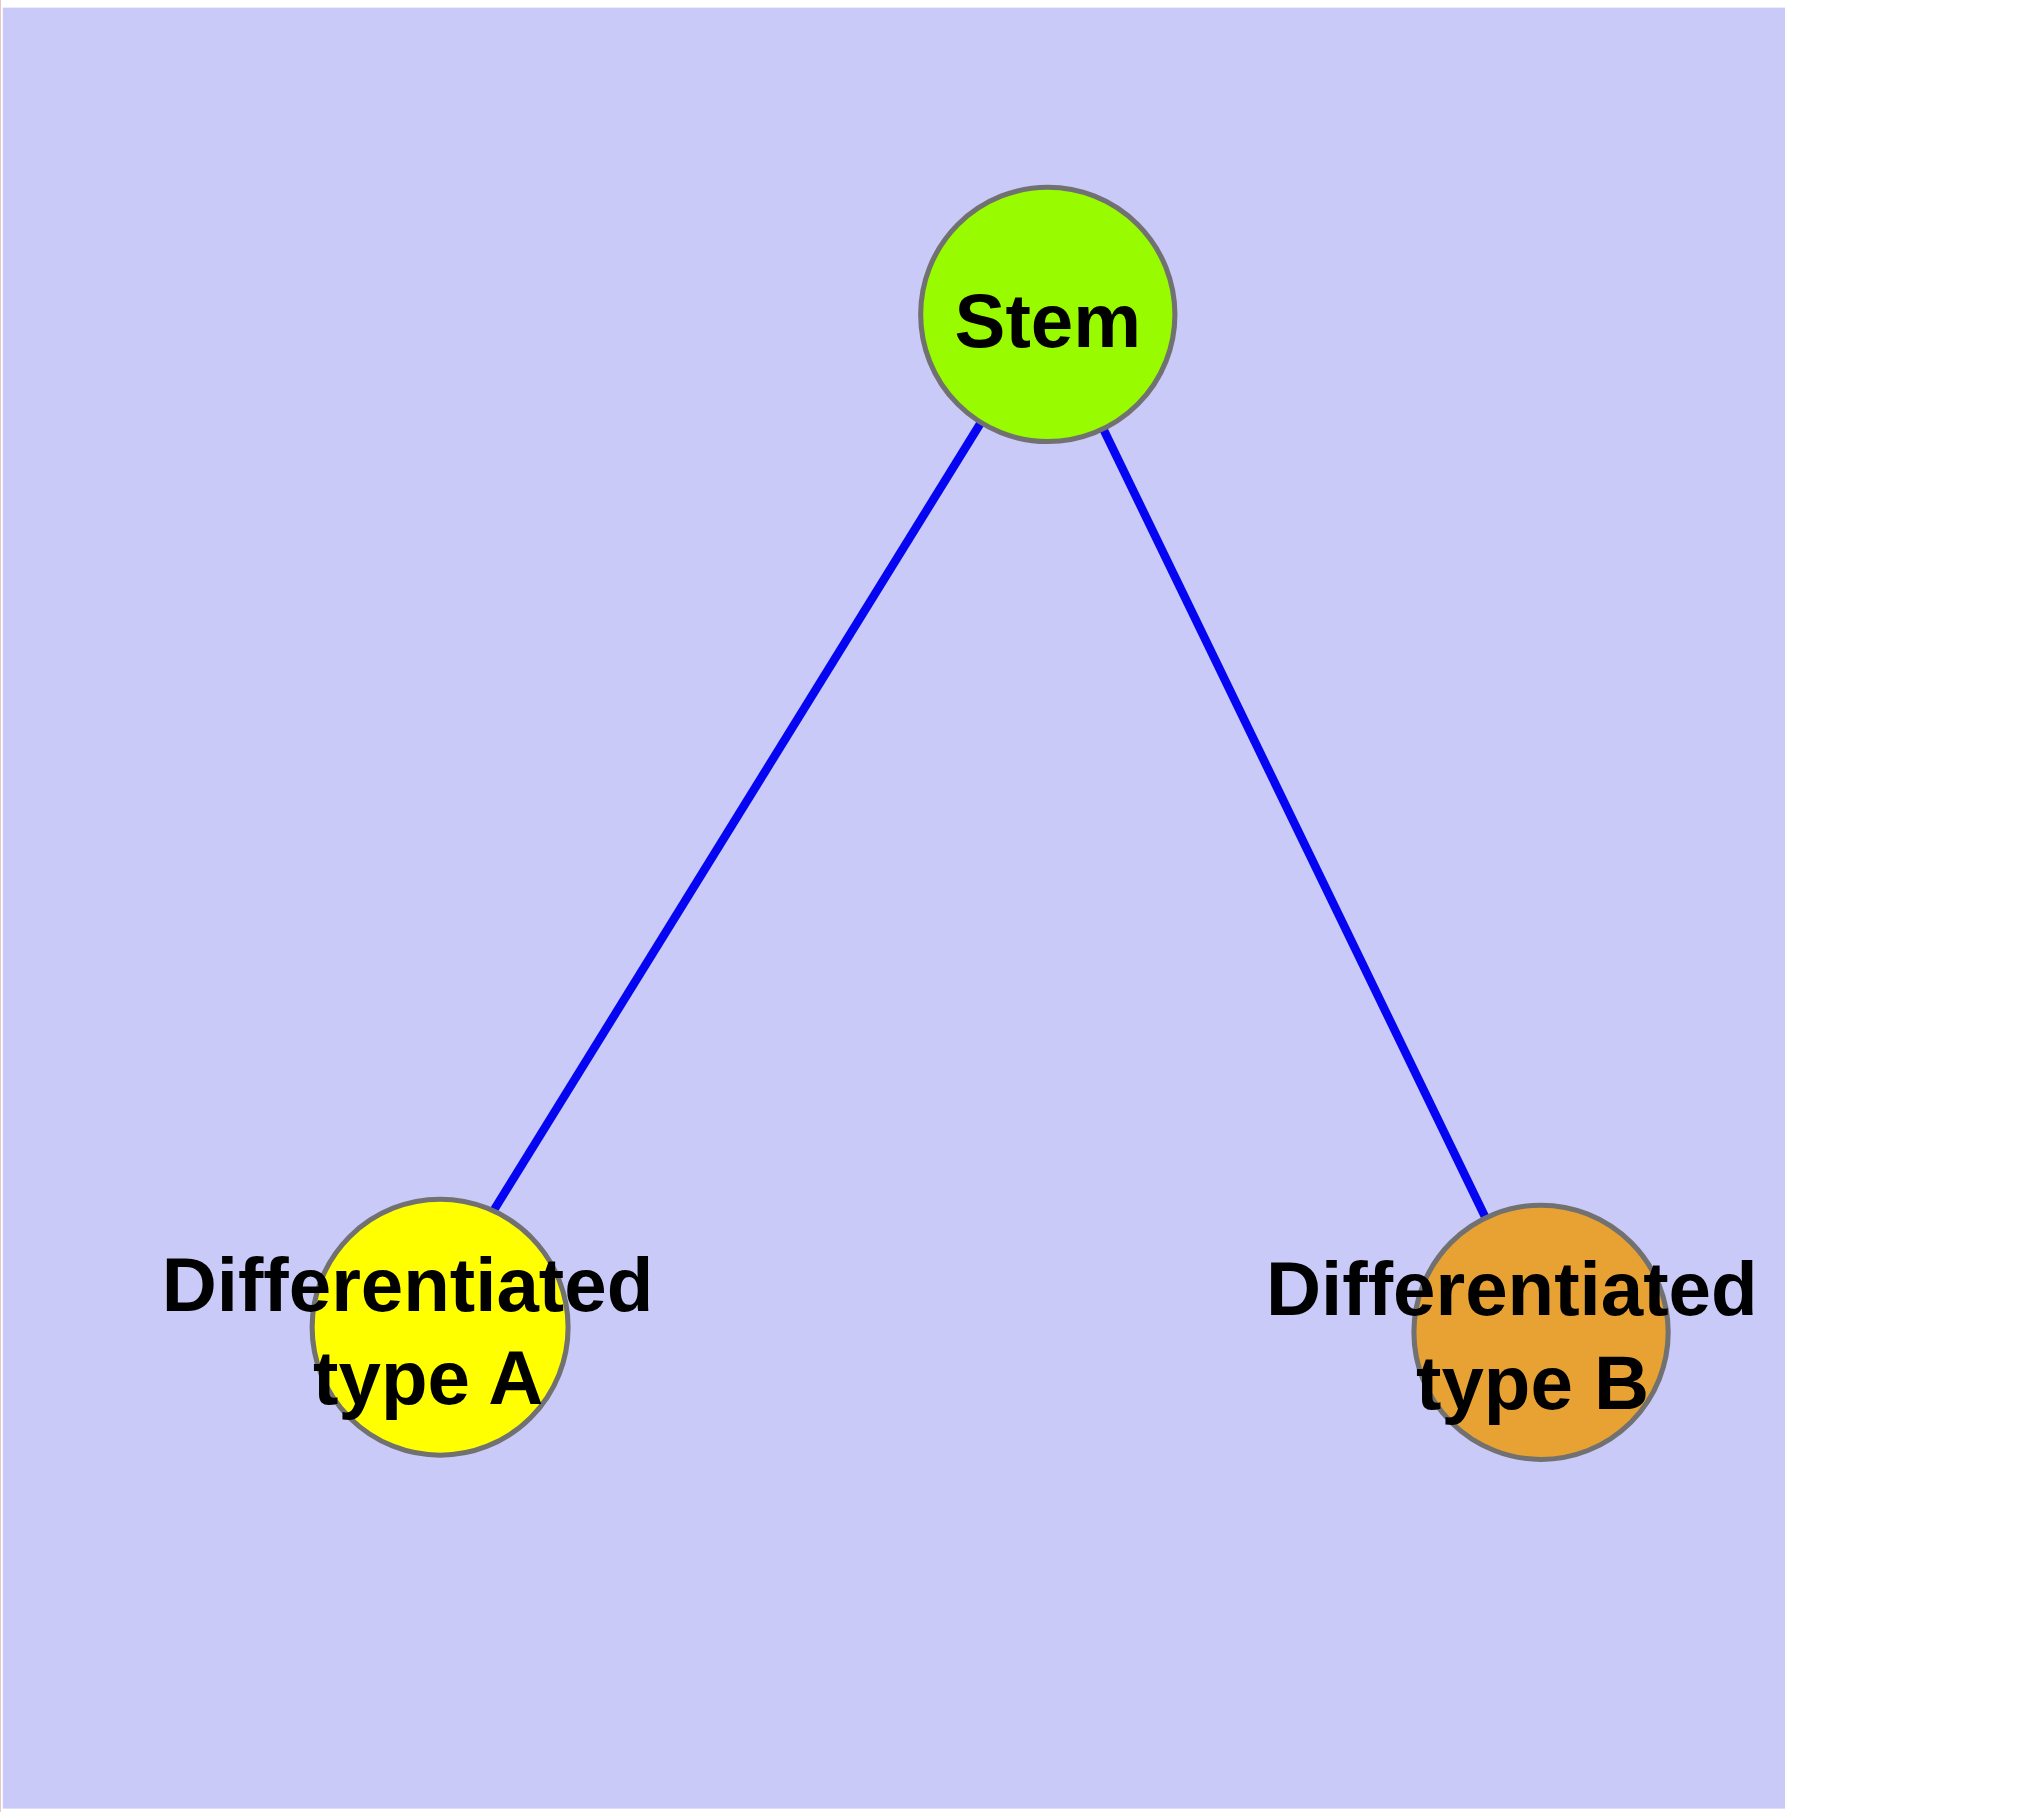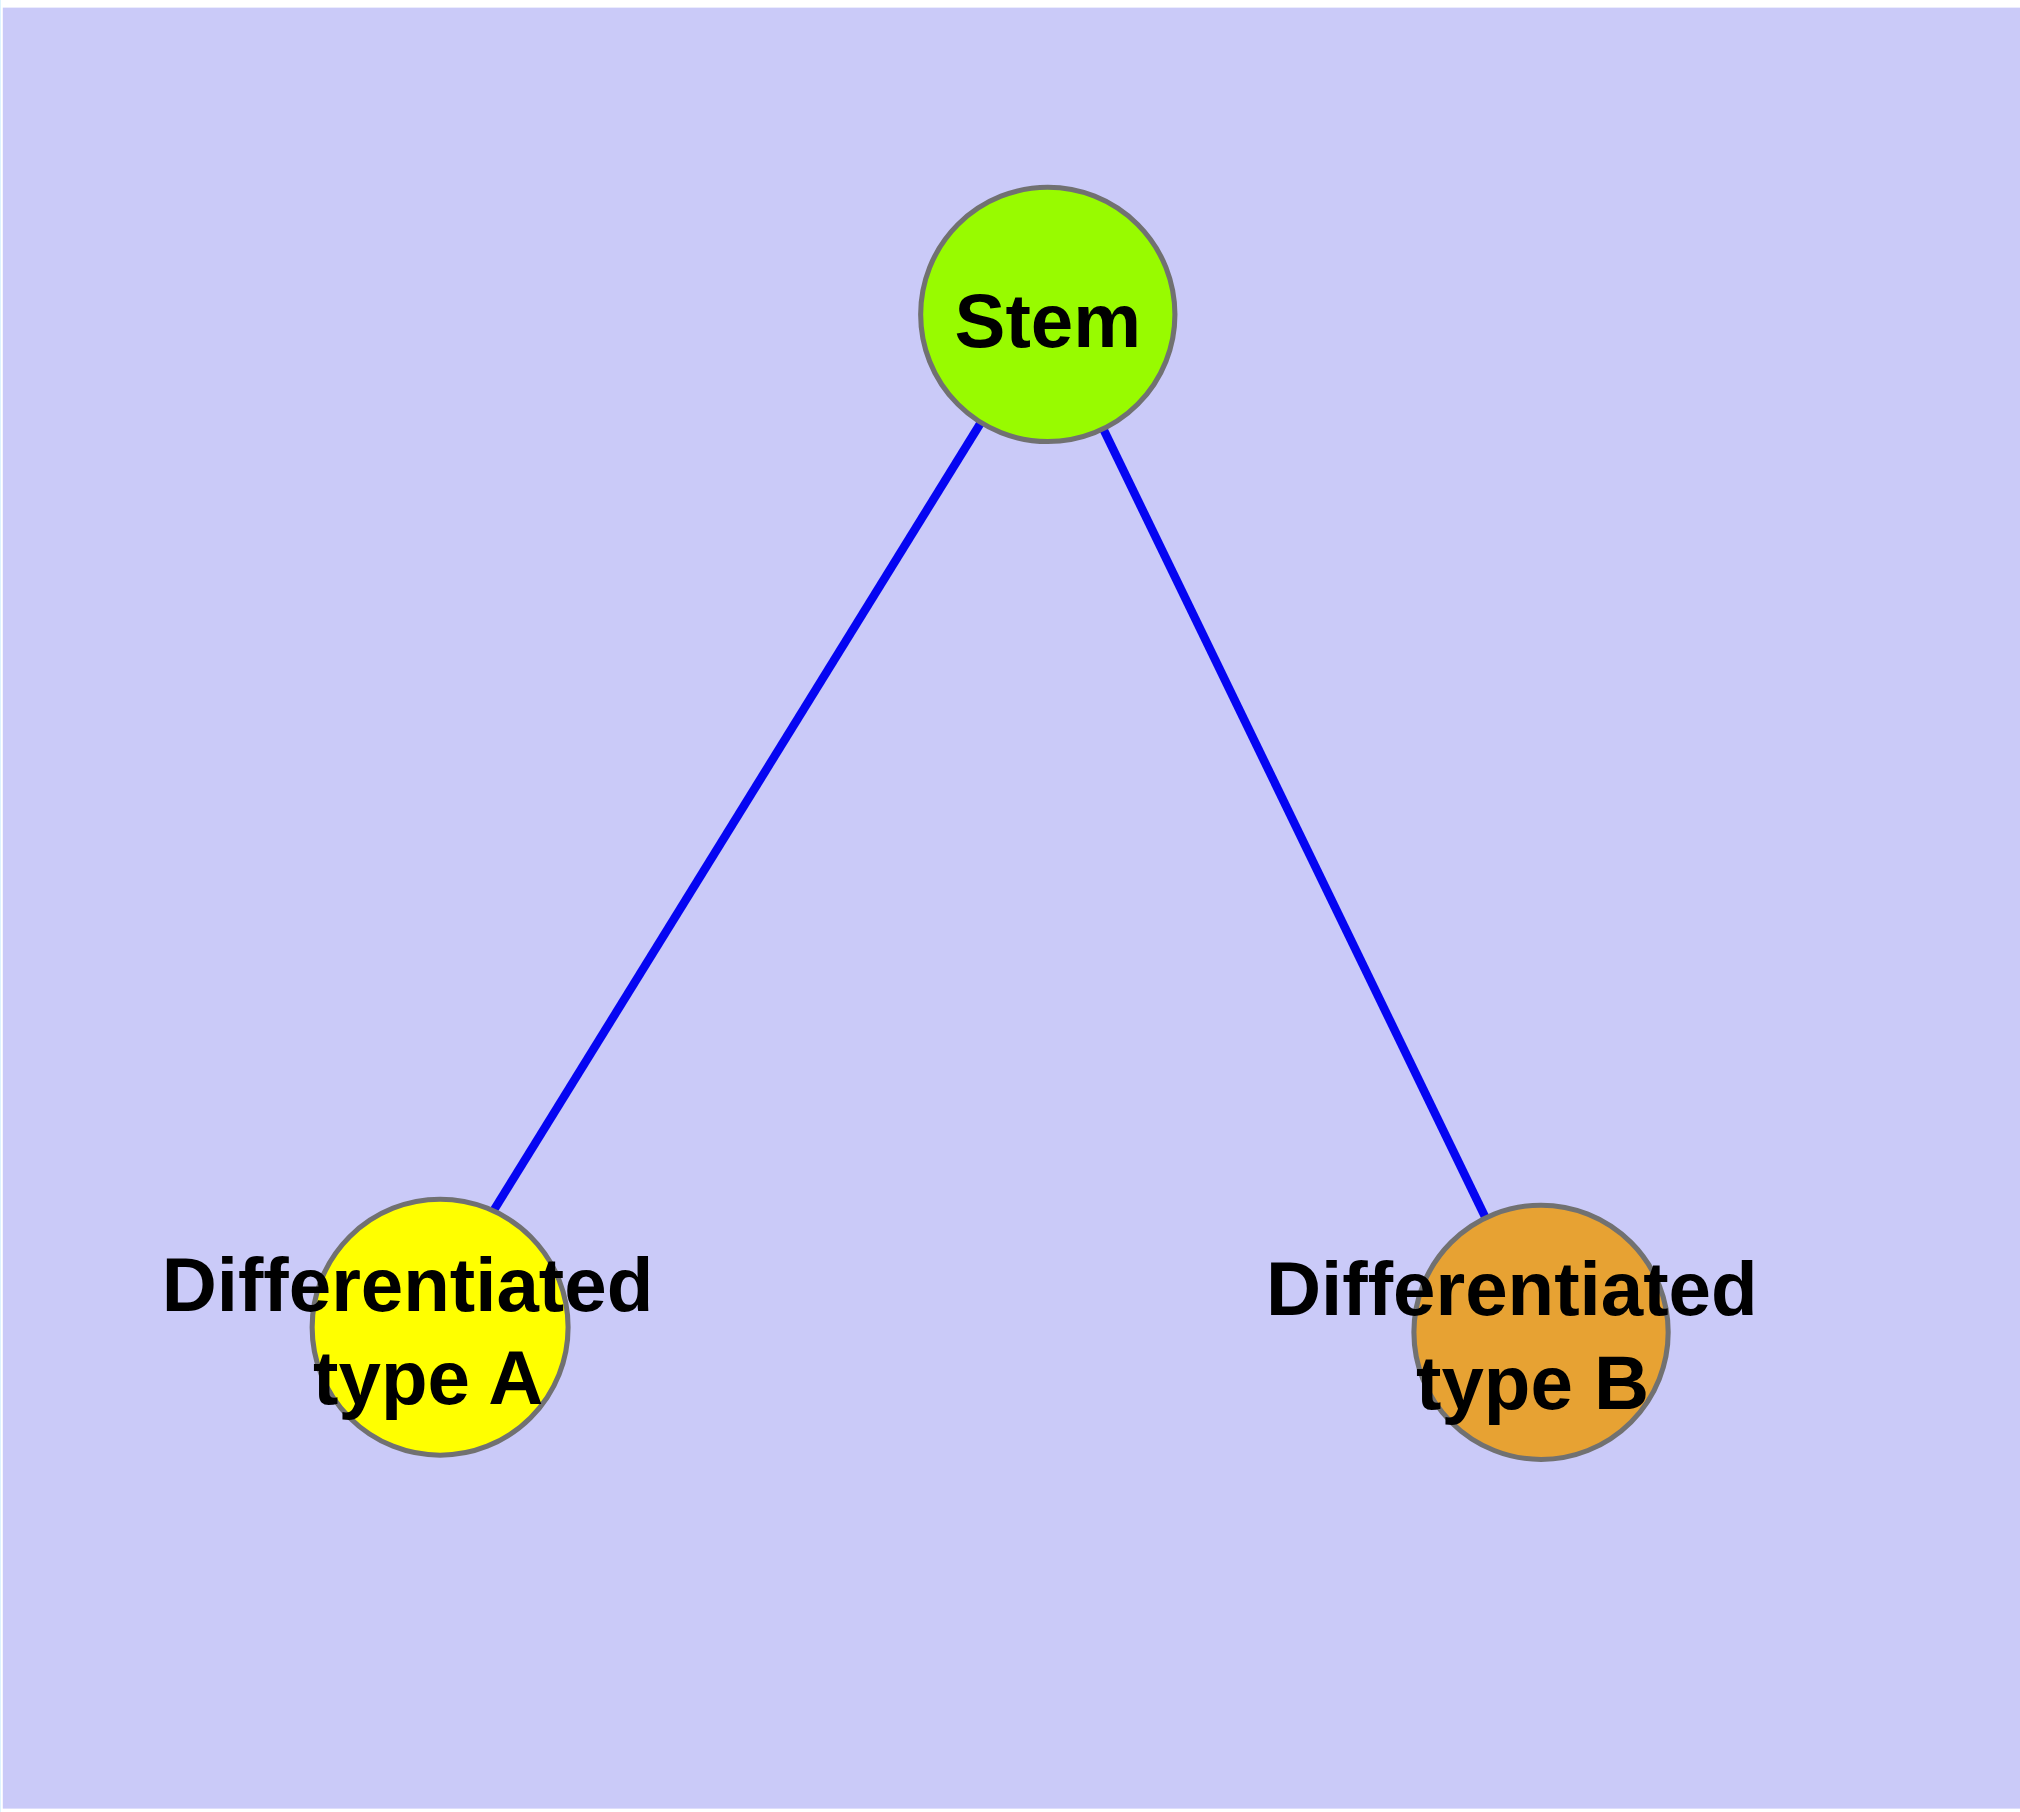--- a/index.html
+++ b/index.html
@@ -2,23 +2,23 @@
 <html style="font-size:13.6px"><head>
 <meta charset="utf-8">
 <style>
   html, body {
     margin: 0;
     padding: 0;
     background: #ffffff;
   }
   .stage {
     position: relative;
-    width: 2020px;
+    width: 1785px;
     height: 1812px;
-    background: #7dd3fc;
+    background: #b91c1c;
     overflow: hidden;
   }
   svg.diagram {
     display: block;
     width: 2021px;
     height: 1812px;
   }
   .node-label, .node-label tspan {
     font-family: "Liberation Sans", "DejaVu Sans", sans-serif;
     font-weight: bold;

